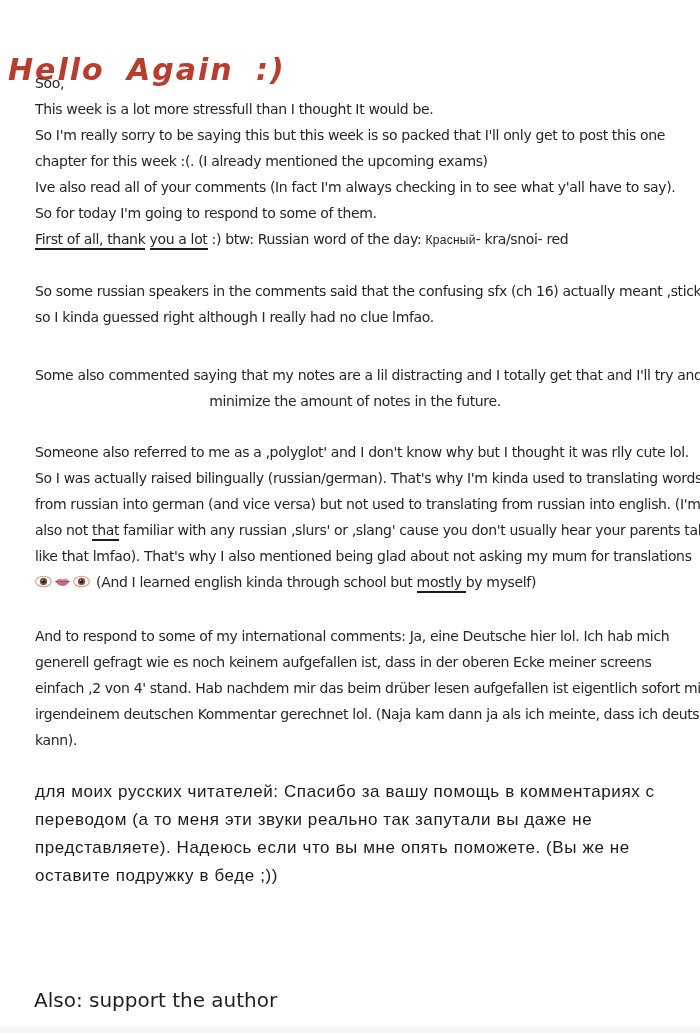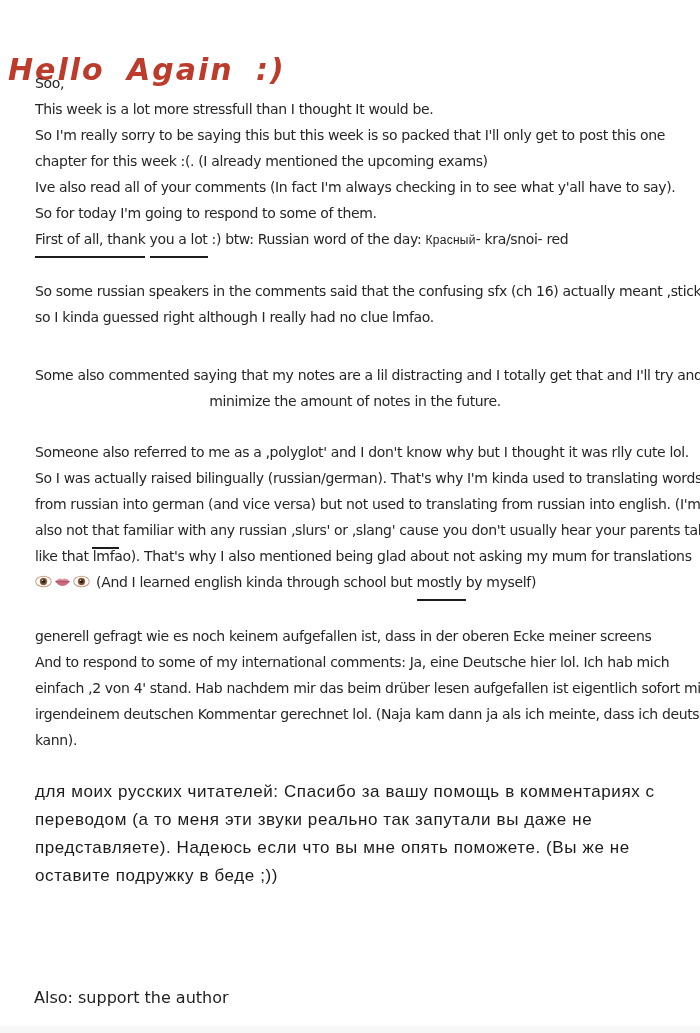--- a/index.html
+++ b/index.html
@@ -36,38 +36,38 @@
     white-space:nowrap;
   }
   .sans-block .line{
     font-family:"Liberation Sans",sans-serif;
     font-size:17px;
     line-height:28px;
     letter-spacing:0.6px;
     color:#1b1b1b;
     white-space:nowrap;
   }
-  .u{border-bottom:2.5px solid #1c1c1c;padding-bottom:9px;}
+  .u{border-bottom:2.5px solid #1c1c1c;padding-bottom:1px;}
   .sans{
     font-family:"Liberation Sans",sans-serif;
     font-size:12px;
     letter-spacing:0.3px;
     color:#1b1b1b;
   }
   .emoji{
     display:inline-block;
     width:17px;height:17px;
     vertical-align:-3px;
     margin-right:2px;
   }
   .emoji svg{width:100%;height:100%;display:block;}
   .footer{
     position:absolute;
     left:34px;top:988px;
-    font-size:16px;
+    font-size:20px;
     color:#1f1f1f;
     letter-spacing:0px;
   }
   .bottom-strip{
     position:absolute;
     left:0;bottom:0;
     width:100%;height:7px;
     background:#f6f6f6;
   }
 </style>
@@ -118,22 +118,22 @@
   <svg viewBox="0 0 24 24" xmlns="http://www.w3.org/2000/svg">
     <ellipse cx="12" cy="12" rx="11" ry="7.5" fill="#ffffff" stroke="#c7a18a" stroke-width="1.5"></ellipse>
     <circle cx="12" cy="12" r="5.2" fill="#9c6b49"></circle>
     <circle cx="12" cy="12" r="4.4" fill="#6e4a2f"></circle>
     <circle cx="12" cy="12" r="2.2" fill="#241812"></circle>
     <circle cx="10.6" cy="10.4" r="1" fill="#ffffff" opacity="0.9"></circle>
   </svg>
 </span><span> (And I learned english kinda through school but </span><span class="u">mostly </span><span>by myself)</span></div>
       </div>
       <div class="block hand-block" style="margin-top: 28px;">
+        <div class="line"><span>And to respond to some of my international comments: Ja, eine Deutsche hier lol. Ich hab mich</span></div>
         <div class="line"><span>generell gefragt wie es noch keinem aufgefallen ist, dass in der oberen Ecke meiner screens</span></div>
-        <div class="line"><span>And to respond to some of my international comments: Ja, eine Deutsche hier lol. Ich hab mich</span></div>
         <div class="line"><span>einfach ‚2 von 4' stand. Hab nachdem mir das beim drüber lesen aufgefallen ist eigentlich sofort mit</span></div>
         <div class="line"><span>irgendeinem deutschen Kommentar gerechnet lol. (Naja kam dann ja als ich meinte, dass ich deutsch</span></div>
         <div class="line"><span>kann).</span></div>
       </div>
       <div class="block sans-block" style="margin-top: 25px;">
         <div class="line"><span>для моих русских читателей: Спасибо за вашу помощь в комментариях с</span></div>
         <div class="line"><span>переводом (а то меня эти звуки реально так запутали вы даже не</span></div>
         <div class="line"><span>представляете). Надеюсь если что вы мне опять поможете. (Вы же не</span></div>
         <div class="line"><span>оставите подружку в беде ;))</span></div>
       </div>

